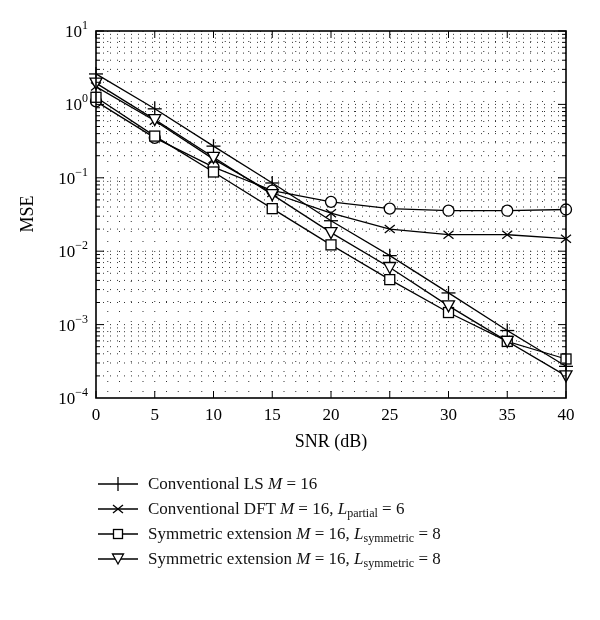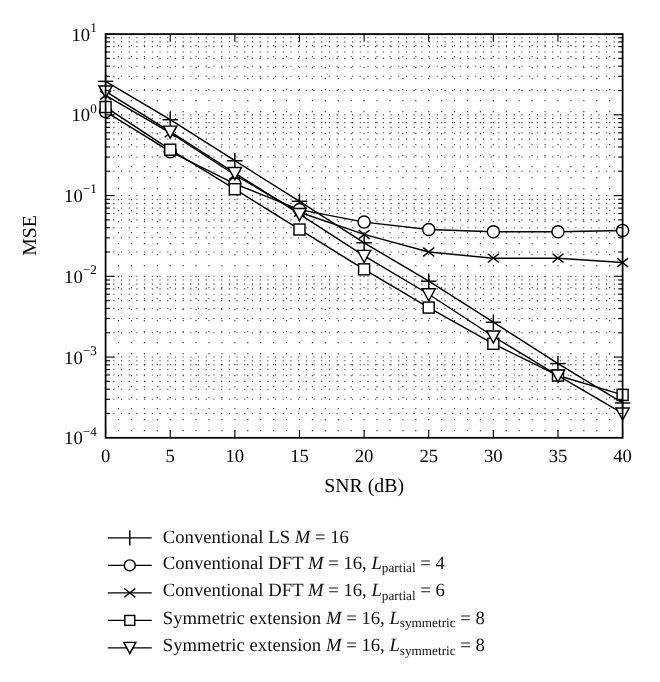--- a/index.html
+++ b/index.html
@@ -1,20 +1,20 @@
 <!DOCTYPE html>
 <html><head>
   <meta charset="utf-8">
   <style>
     html, body { margin: 0; padding: 0; background: #ffffff; }
     body { width: 600px; height: 620px; position: relative; overflow: hidden;
            font-family: "Liberation Serif", "DejaVu Serif", serif; color: #111; }
     #chart { position: absolute; left: 0; top: 0; width: 600px; height: 460px; }
     .legend { position: absolute; left: 96px; top: 474px; }
-    .legend-row { height: 25px; display: flex; align-items: flex-end; font-size: 17px; white-space: nowrap; }
+    .legend-row { height: 25px; display: flex; align-items: flex-start; font-size: 17px; white-space: nowrap; }
     .legend-row svg { width: 44px; height: 20px; margin-right: 8px; flex: none; }
     .it { font-style: italic; }
     sub { font-size: 12px; vertical-align: -3px; }
   </style>
 </head>
 <body>
 
 <svg id="chart" viewBox="0 0 600 460" xmlns="http://www.w3.org/2000/svg">
   <g id="grid">
       <line x1="107.75" y1="31" x2="107.75" y2="398" stroke="#333" stroke-width="1" stroke-dasharray="1 9" fill="none"></line>
@@ -319,27 +319,20 @@
   <div class="legend-row">
     <svg viewBox="0 0 44 20">
         <line x1="2" y1="10" x2="42" y2="10" stroke="#000" stroke-width="1.3"></line>
         <line x1="22" y1="3" x2="22" y2="17" stroke="#000" stroke-width="1.3"></line>
       </svg>
     <span><span>Conventional LS </span><span class="it">M</span><span> = 16</span></span>
   </div>
   <div class="legend-row">
     <svg viewBox="0 0 44 20">
         <line x1="2" y1="10" x2="42" y2="10" stroke="#000" stroke-width="1.3"></line>
-        <circle cx="22" cy="10" r="5" fill="#fff" stroke="#000" stroke-width="1.3"></circle>
-      </svg>
-    <span><span>Conventional DFT </span><span class="it">M</span><span> = 16, </span><span class="it">L</span><sub>partial</sub><span> = 4</span></span>
-  </div>
-  <div class="legend-row">
-    <svg viewBox="0 0 44 20">
-        <line x1="2" y1="10" x2="42" y2="10" stroke="#000" stroke-width="1.3"></line>
         <line x1="17" y1="6" x2="27" y2="14" stroke="#000" stroke-width="1.3"></line>
         <line x1="27" y1="6" x2="17" y2="14" stroke="#000" stroke-width="1.3"></line>
       </svg>
     <span><span>Conventional DFT </span><span class="it">M</span><span> = 16, </span><span class="it">L</span><sub>partial</sub><span> = 6</span></span>
   </div>
   <div class="legend-row">
     <svg viewBox="0 0 44 20">
         <line x1="2" y1="10" x2="42" y2="10" stroke="#000" stroke-width="1.3"></line>
         <rect x="17.5" y="5.5" width="9" height="9" fill="#fff" stroke="#000" stroke-width="1.3"></rect>
       </svg>

